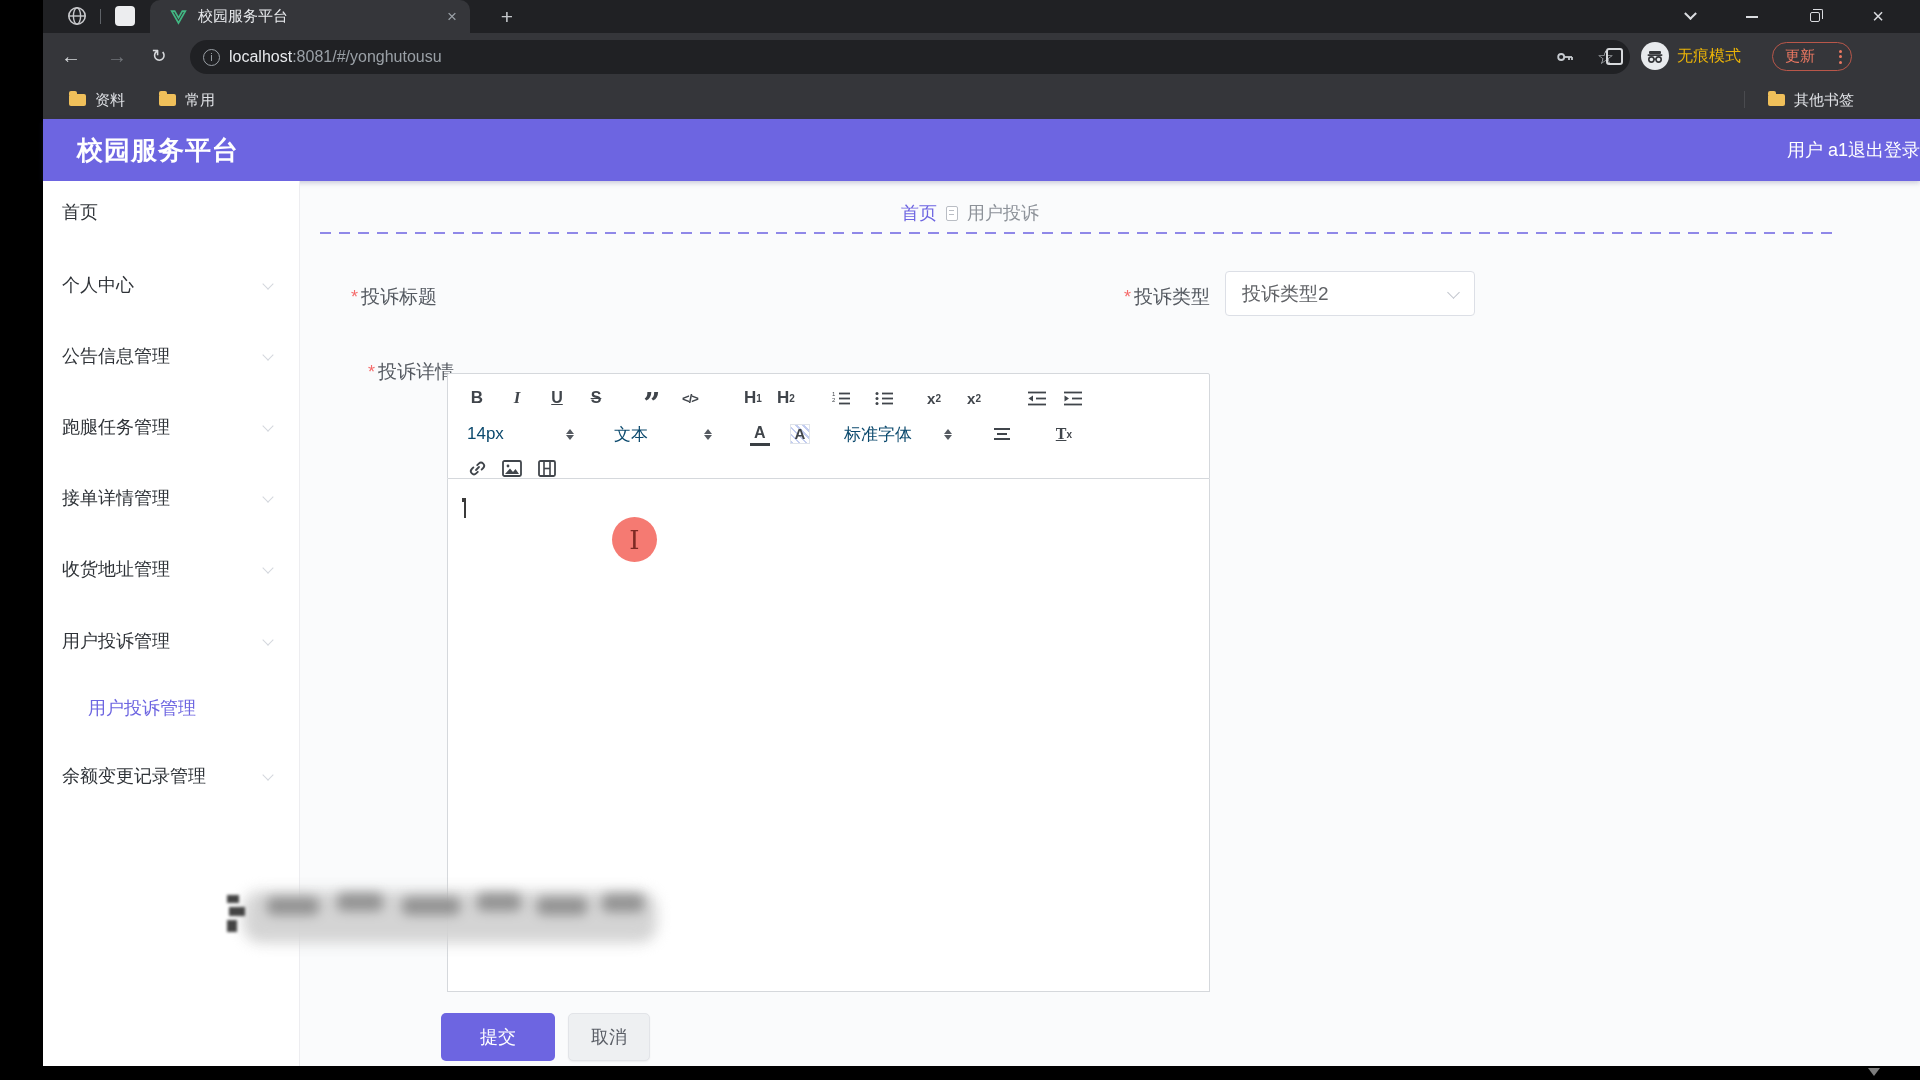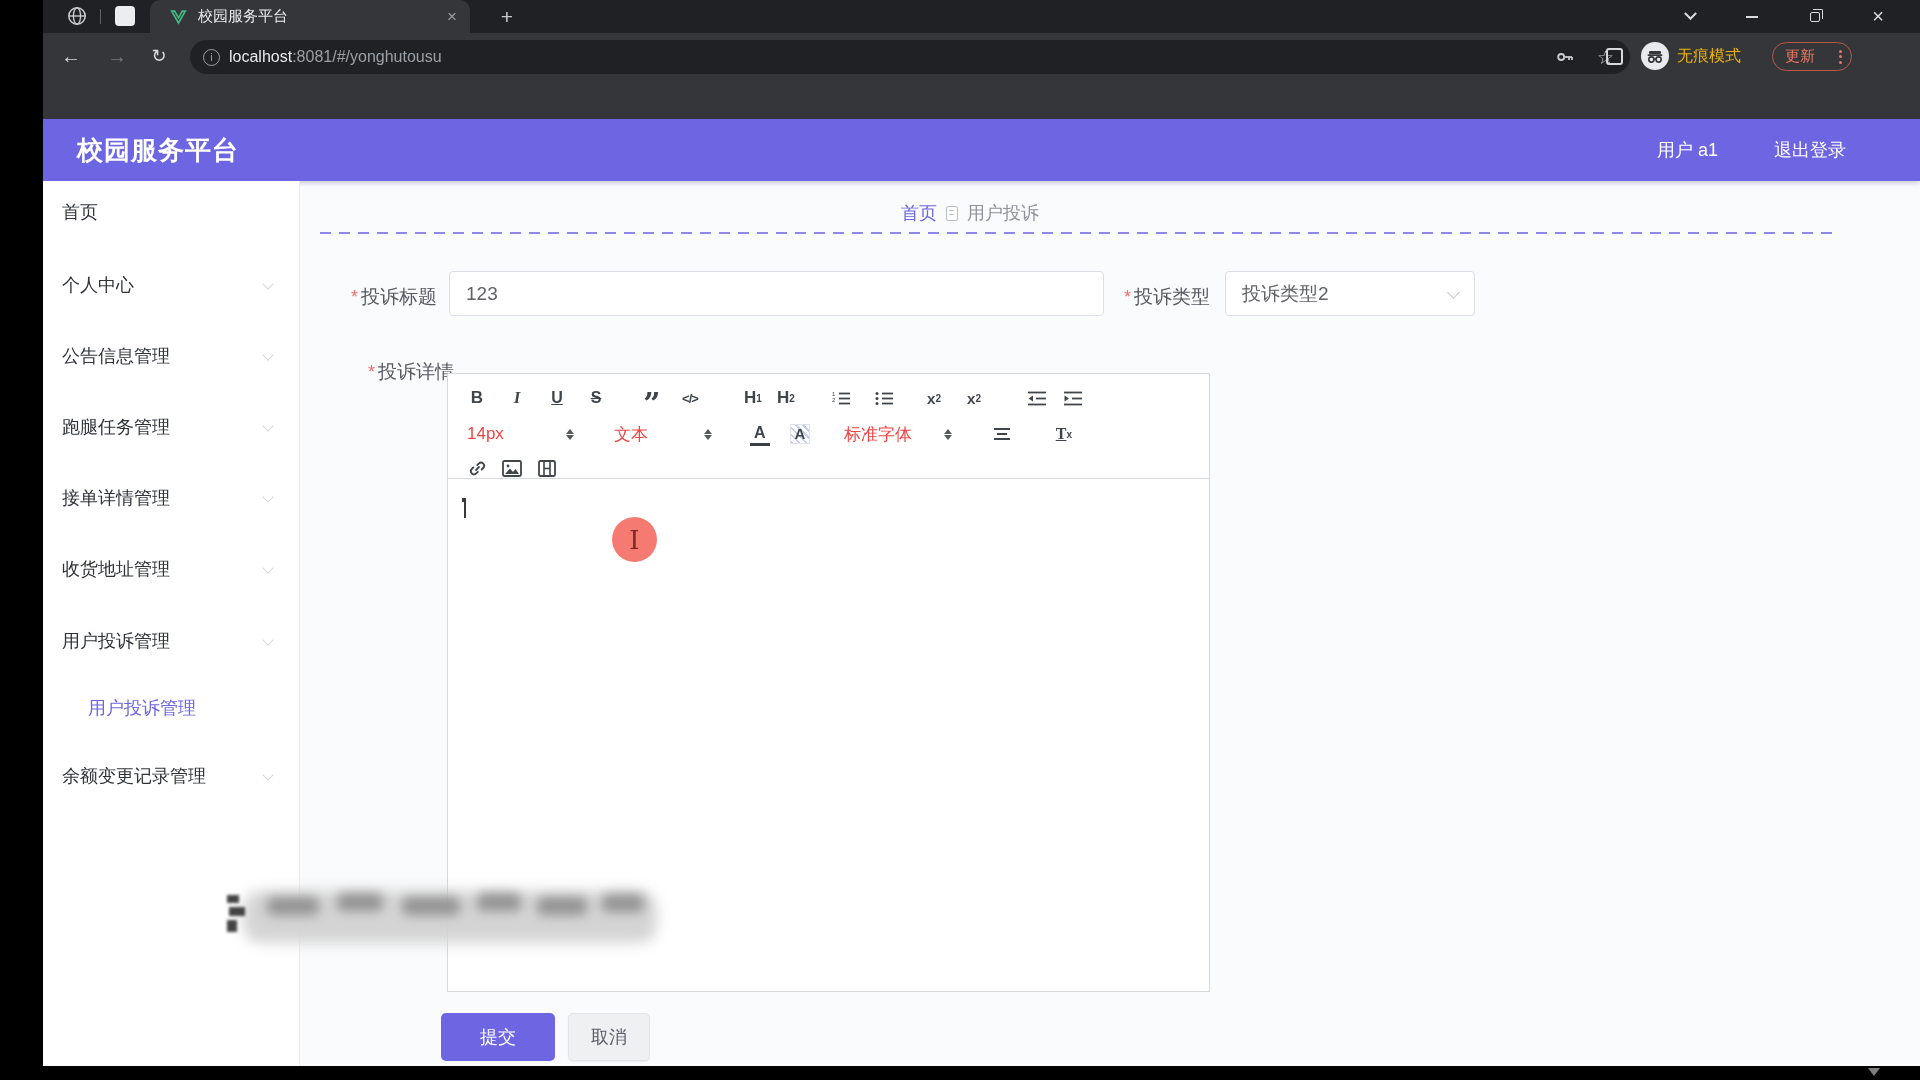--- a/index.html
+++ b/index.html
@@ -55,21 +55,21 @@
   .folder { position:relative; width:17px; height:12px; background:#f0c05a; border-radius:2px; }
   .folder::before { content:""; position:absolute; left:0; top:-3px; width:8px; height:4px; background:#f0c05a; border-radius:2px 2px 0 0; }
   .bm-item span { margin-left:9px; color:#dfe1e5; font-size:15px; }
   .bm-sep { position:absolute; left:1701px; top:11px; width:1px; height:17px; background:#4a4b4f; }
 
   
   .page { position:absolute; left:0; top:119px; width:1877px; height:947px; background:#fafbfc; }
 
   .appheader { position:absolute; left:0; top:0; width:100%; height:62px; background:#6d65e1; box-shadow:0 2px 5px rgba(60,60,120,.25); display:flex; align-items:center; }
   .appheader .apptitle { margin-left:34px; color:#fff; font-size:26px; font-weight:bold; letter-spacing:1px; }
-  .appheader .right { margin-left:auto; margin-right:74px; display:flex; gap:56px; }
+  .appheader .right { margin-left:auto; display:flex; }
   .appheader .right span { color:#fff; font-size:18px; }
 
   .main { position:absolute; left:0; top:62px; width:1877px; height:706px; }
   .sidebar { position:absolute; left:0; top:0; width:257px; height:885px; background:#fff; border-right:1px solid #ededf0; }
   .side-item { position:absolute; left:0; width:257px; height:24px; padding-left:19px; font-size:18px; color:#2f3338; display:flex; align-items:center; cursor:pointer; }
   .side-item .arr { position:absolute; right:28px; width:8px; height:8px; border-right:1.5px solid #d4d7dd; border-bottom:1.5px solid #d4d7dd; transform:rotate(45deg); margin-top:-3px; }
   .side-item.child { padding-left:45px; }
   .side-item.active { color:#6d65e1; }
 
   .content { position:absolute; left:257px; top:0; width:1620px; height:885px; }
@@ -114,21 +114,21 @@
   .updn .dn { border-top:5px solid #555a61; }
   .color-a { font-weight:bold; font-size:16px; border-bottom:3px solid #3a3f44; line-height:16px; }
   .bg-a { font-weight:bold; font-size:15px; width:20px; height:20px; line-height:20px; text-align:center;
     background:repeating-linear-gradient(45deg,#c3cdf0 0 2px,#fff 2px 5px); border:1px solid #dfe3ea; }
   .align-g { display:inline-flex; flex-direction:column; gap:3px; }
   .align-g i { display:block; height:2px; background:#40454b; }
   .align-g .l1 { width:16px; } .align-g .l2 { width:10px; } .align-g .l3 { width:16px; }
   .clean-g { font-weight:bold; font-size:16px; font-family:"Liberation Serif",serif; }
   .clean-g sub { font-size:10px; font-family:"Liberation Sans",sans-serif; }
   .tb svg { display:block; }
-  .sizeval,.styleval,.fontval { color:#ef4444; }
+  .sizeval,.styleval,.fontval { color:#0c4a6e; }
 
   .ed-content { position:absolute; left:147px; top:298px; width:763px; height:513px; background:#fff; border:1px solid #d5d8dc; border-top:none; }
   .caret { position:absolute; left:16px; top:19px; width:2px; height:20px; background:#3a3a3a; }
   .caret::before { content:""; position:absolute; left:-2px; top:0; width:2px; height:4px; background:#3a3a3a; }
 
   .cursor-halo { position:absolute; left:312px; top:336px; width:45px; height:45px; border-radius:50%; background:rgba(244,112,103,.93); display:flex; align-items:center; justify-content:center; }
   .cursor-halo span { font-family:"DejaVu Serif",serif; font-size:26px; color:#7e2a24; }
 
   .btn { position:absolute; top:832px; height:48px; border-radius:5px; display:flex; align-items:center; justify-content:center; font-size:18px; cursor:pointer; }
   .btn-submit { left:141px; width:114px; background:#6d65e1; color:#fff; }
@@ -218,20 +218,35 @@
       <div class="update-chip">
         <span class="txt">更新</span>
         <span class="dots">
             <i></i>
             <i></i>
             <i></i>
           </span>
       </div>
     </div>
 
+    <div class="bookmarks">
+      <div class="bm-item" style="left:17px;">
+        <span class="folder"></span>
+        <span>资料</span>
+      </div>
+      <div class="bm-item" style="left:107px;">
+        <span class="folder"></span>
+        <span>常用</span>
+      </div>
+      <div class="bm-sep"></div>
+      <div class="bm-item" style="left:1716px;">
+        <span class="folder"></span>
+        <span>其他书签</span>
+      </div>
+    </div>
 
     <div class="page">
 
       <div class="appheader">
         <span class="apptitle">校园服务平台</span>
         <span class="right">
           <span>用户 a1</span>
           <span>退出登录</span>
         </span>
       </div>
@@ -279,21 +294,20 @@
 
           <div class="breadcrumb">
             <span class="home">首页</span>
             <span class="doc-ic"></span>
             <span class="cur">用户投诉</span>
           </div>
 
           <div class="dashline"></div>
 
           <div class="flabel lbl-title"><span class="req">*</span><span>投诉标题</span></div>
-          <input class="txt-input" value="123" style="">
 
           <div class="flabel lbl-type"><span class="req">*</span><span>投诉类型</span></div>
           <div class="select">
             <span class="val">投诉类型2</span>
             <i class="chev"></i>
           </div>
 
           <div class="flabel lbl-detail"><span class="req">*</span><span>投诉详情</span></div>
 
           <div class="ed-toolbar">

